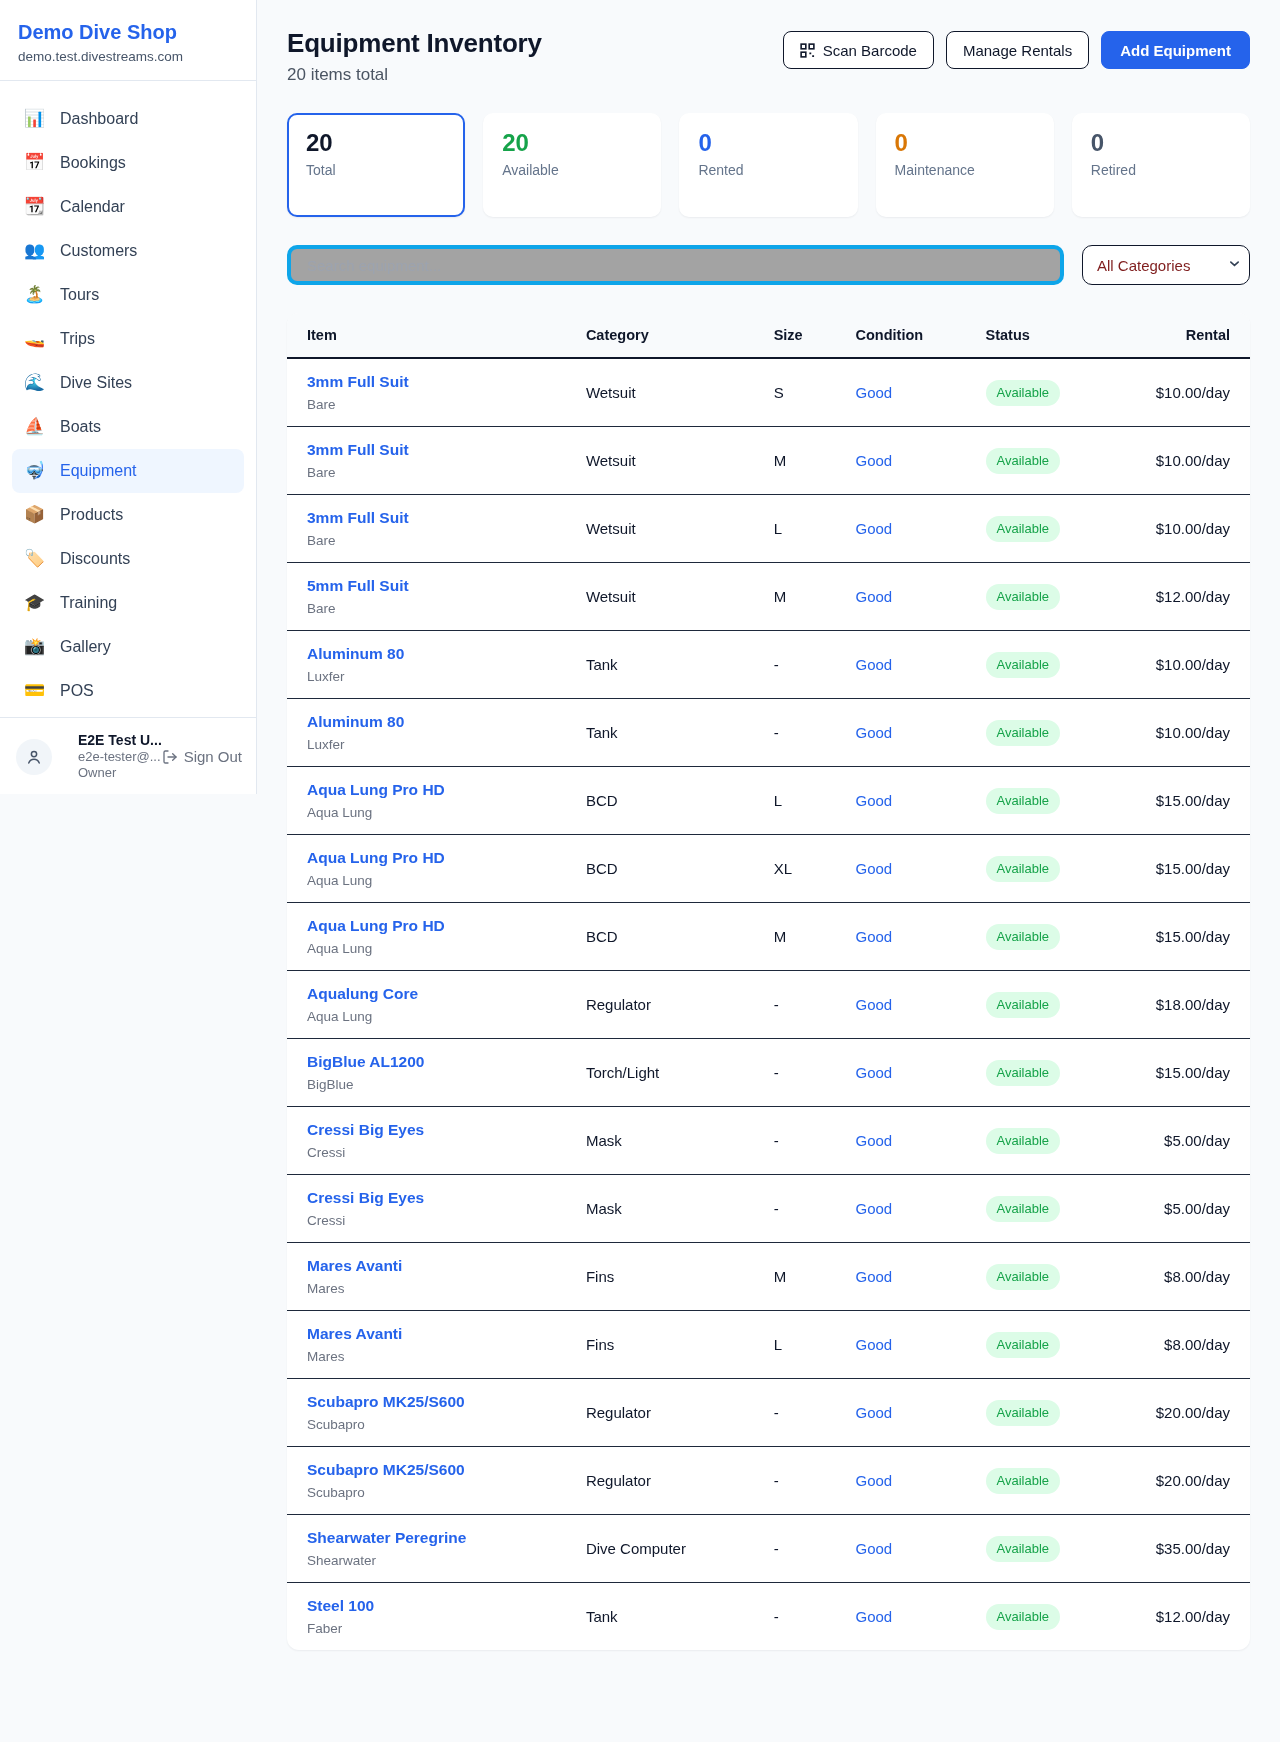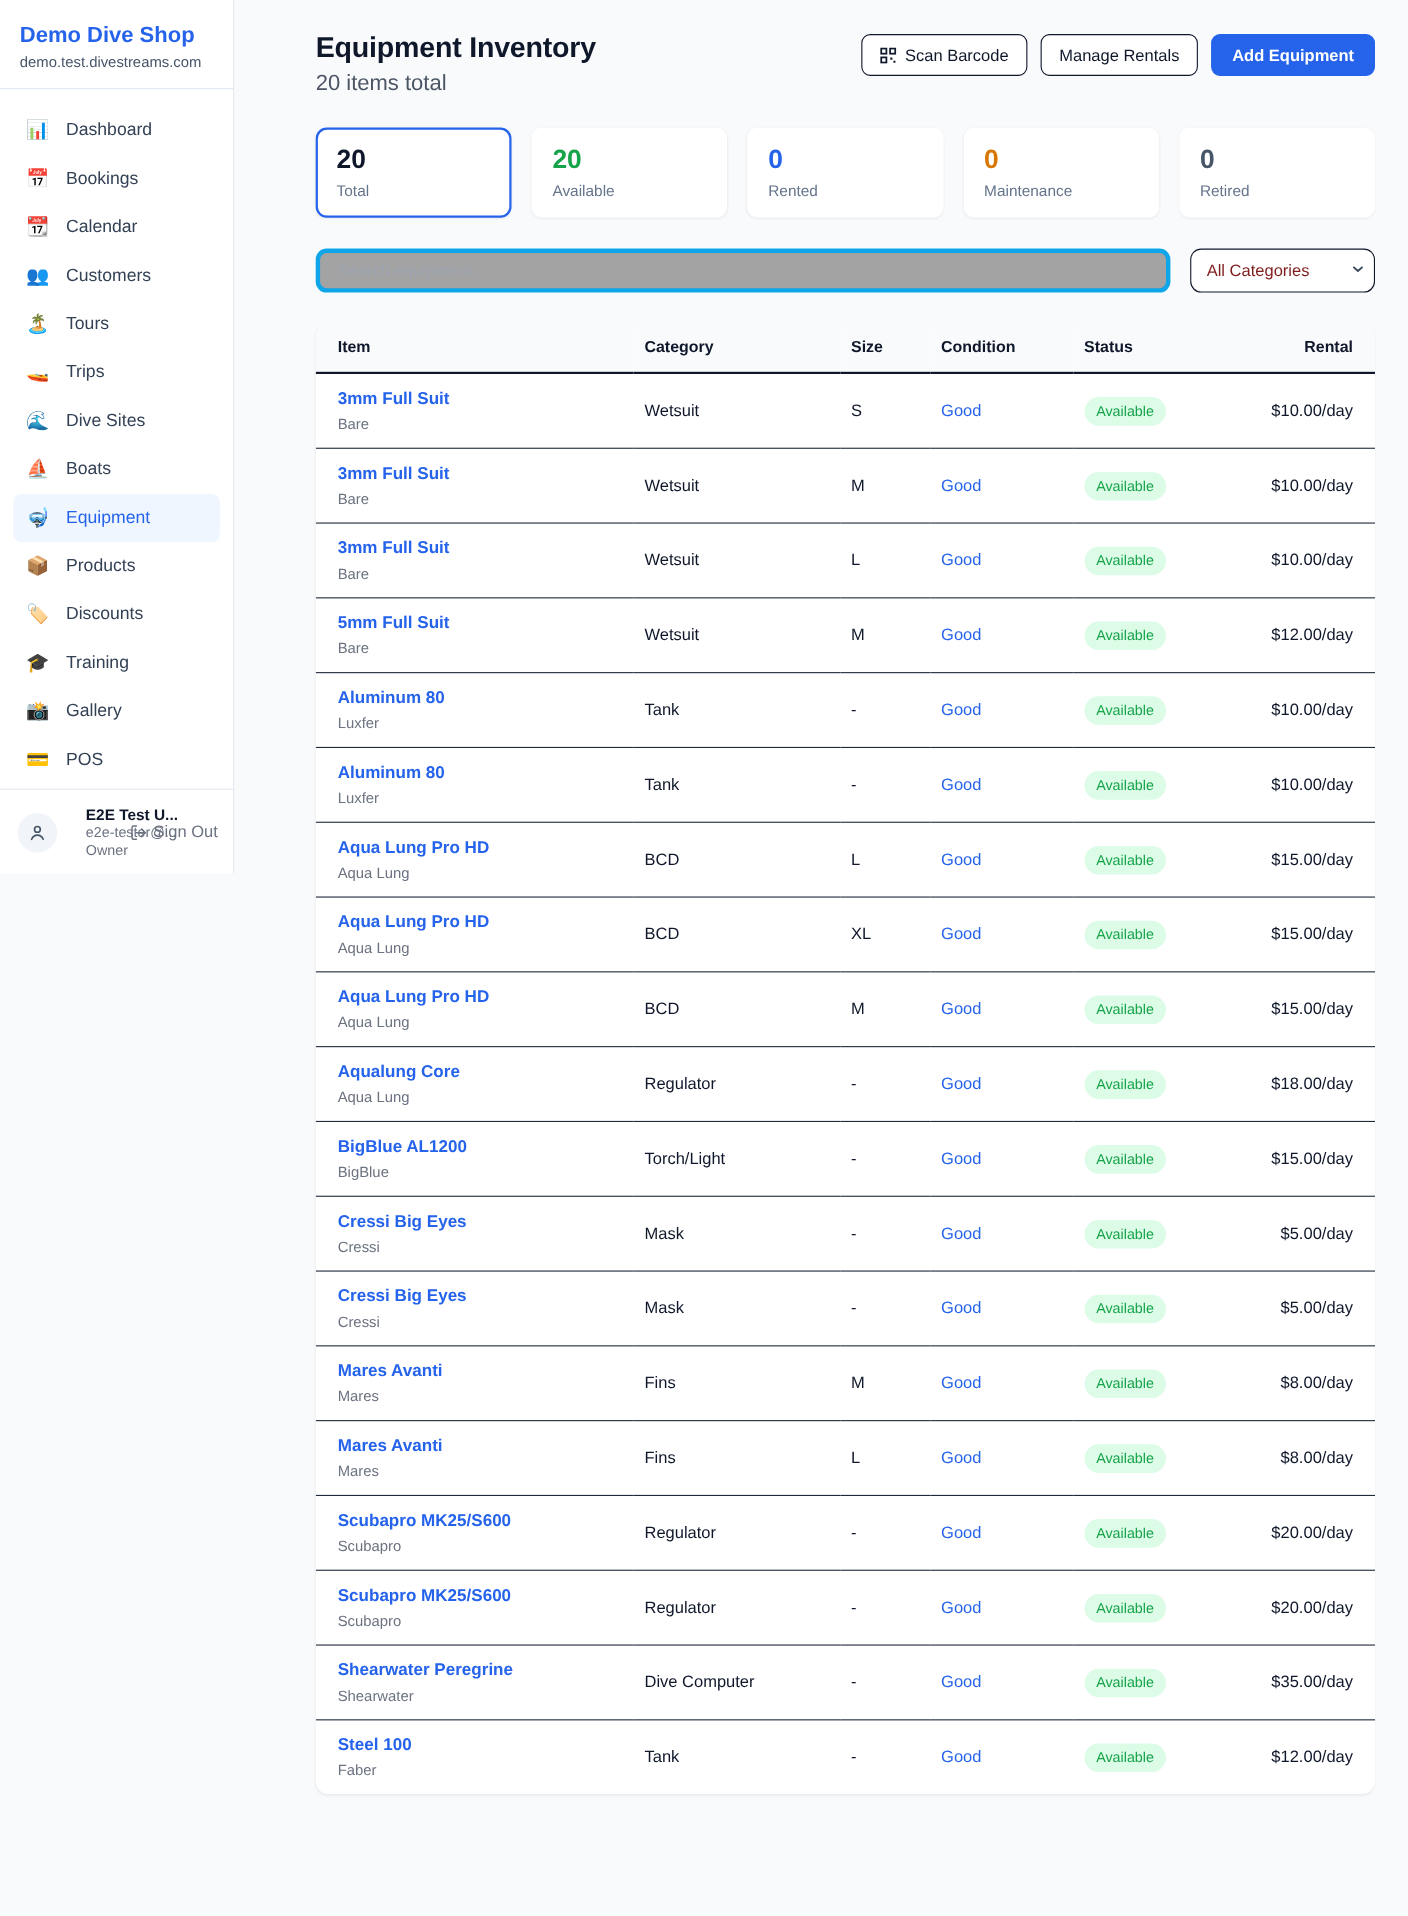--- a/index.html
+++ b/index.html
@@ -6,21 +6,21 @@
   html,body { margin:0; padding:0; }
   body {
     width:1280px; height:1742px; position:relative;
     background:#f8fafc; color:#0f172a;
     font-family:"Liberation Sans","DejaVu Sans",sans-serif;
     -webkit-font-smoothing:antialiased;
   }
 
   
   .sidebar {
-    position:absolute; left:0; top:0; width:213px; height:794px;
+    position:absolute; left:0; top:0; width:257px; height:794px;
     background:#ffffff; border-right:1px solid #e2e8f0;
   }
   .sidebar-header { padding:20px 18px 16px; border-bottom:1px solid #e2e8f0; }
   .brand-name { color:#2563eb; font-size:20px; font-weight:700; line-height:24px; }
   .brand-domain { color:#475569; font-size:13.5px; margin-top:5px; }
   .nav { padding:16px 12px 4px; }
   .nav-item {
     display:flex; align-items:center; gap:14px;
     padding:10px 12px; border-radius:8px; cursor:pointer;
     color:#334155; font-size:16px; line-height:24px; height:44px;
@@ -38,35 +38,35 @@
   .user-col { flex:1; min-width:0; }
   .user-name { font-size:14px; font-weight:700; line-height:17px; white-space:nowrap; }
   .user-email { font-size:13px; color:#6b7280; line-height:16px; white-space:nowrap; }
   .user-role { font-size:13px; color:#6b7280; line-height:16px; }
   .signout { display:flex; align-items:center; gap:6px; color:#6b7280; font-size:15px; white-space:nowrap; cursor:pointer; }
 
   
   .main { margin-left:257px; padding:28px 30px 0; }
   .page-header { display:flex; align-items:flex-start; justify-content:space-between; margin-bottom:28px; }
   .page-title { font-size:26px; font-weight:700; line-height:31px; letter-spacing:-0.2px; }
-  .page-subtitle { font-size:20px; color:#4b5563; margin-top:6px; }
+  .page-subtitle { font-size:17px; color:#4b5563; margin-top:6px; }
   .header-actions { display:flex; gap:12px; padding-top:3px; }
   .btn {
     height:38px; display:inline-flex; align-items:center; gap:8px;
     border:1px solid #0f172a; border-radius:8px; background:#ffffff;
     font-size:15px; font-weight:500; color:#0f172a; padding:0 16px; cursor:pointer;
     font-family:inherit;
   }
   .btn-primary { background:#2563eb; border-color:#2563eb; color:#ffffff; font-weight:600; padding:4px 18px; }
 
   .stats { display:flex; gap:18px; margin-bottom:28px; }
   .stat-card {
     flex:1; background:#ffffff; border-radius:10px; padding:13px 17px;
     border:2px solid transparent; box-shadow:0 1px 2px rgba(15,23,42,.06);
-    height:82px; cursor:pointer;
+    height:104px; cursor:pointer;
   }
   .stat-card.selected { border-color:#2563eb; }
   .stat-value { font-size:24px; font-weight:700; line-height:29px; }
   .stat-label { font-size:14px; color:#64748b; margin-top:5px; }
   .c-dark { color:#0f172a; } .c-green { color:#16a34a; } .c-blue { color:#2563eb; }
   .c-orange { color:#d97706; } .c-gray { color:#475569; }
 
   .filter-row { display:flex; gap:18px; margin-bottom:28px; }
   .search-input {
     flex:1; height:40px; border:4px solid #0ea5e9; border-radius:10px;

